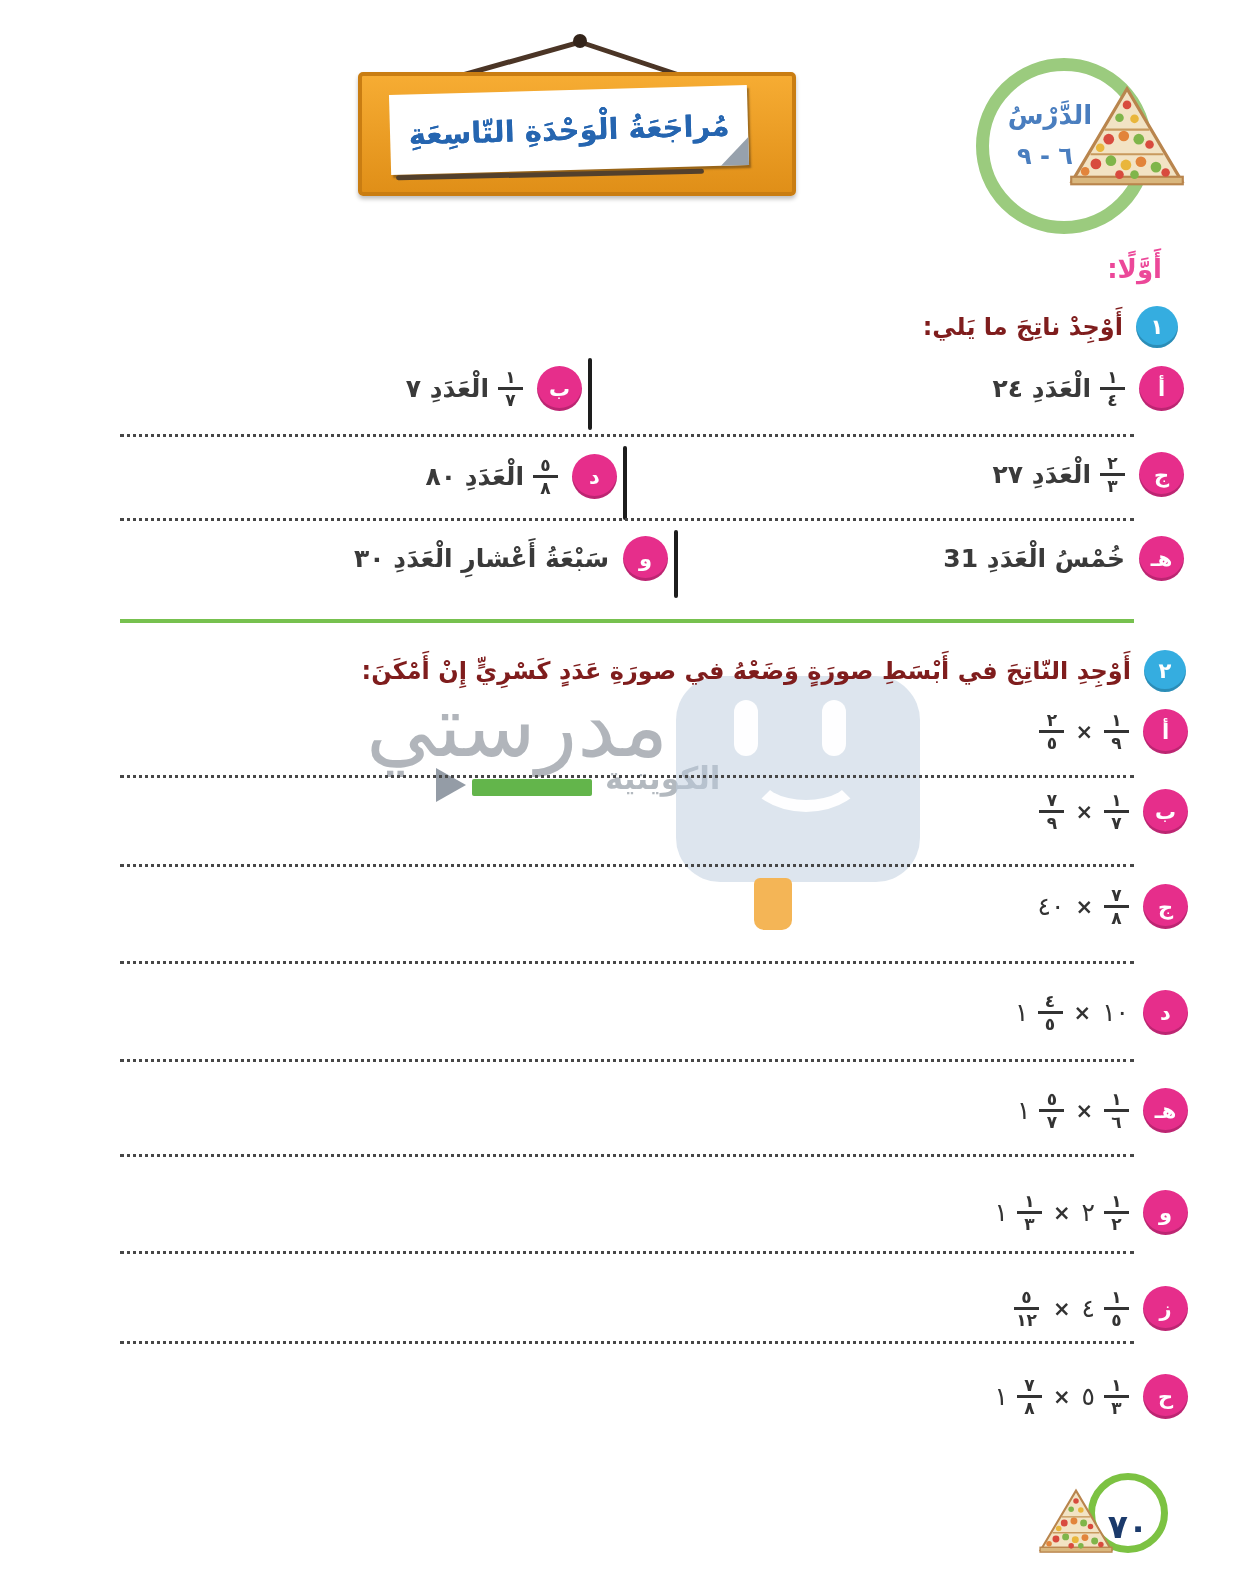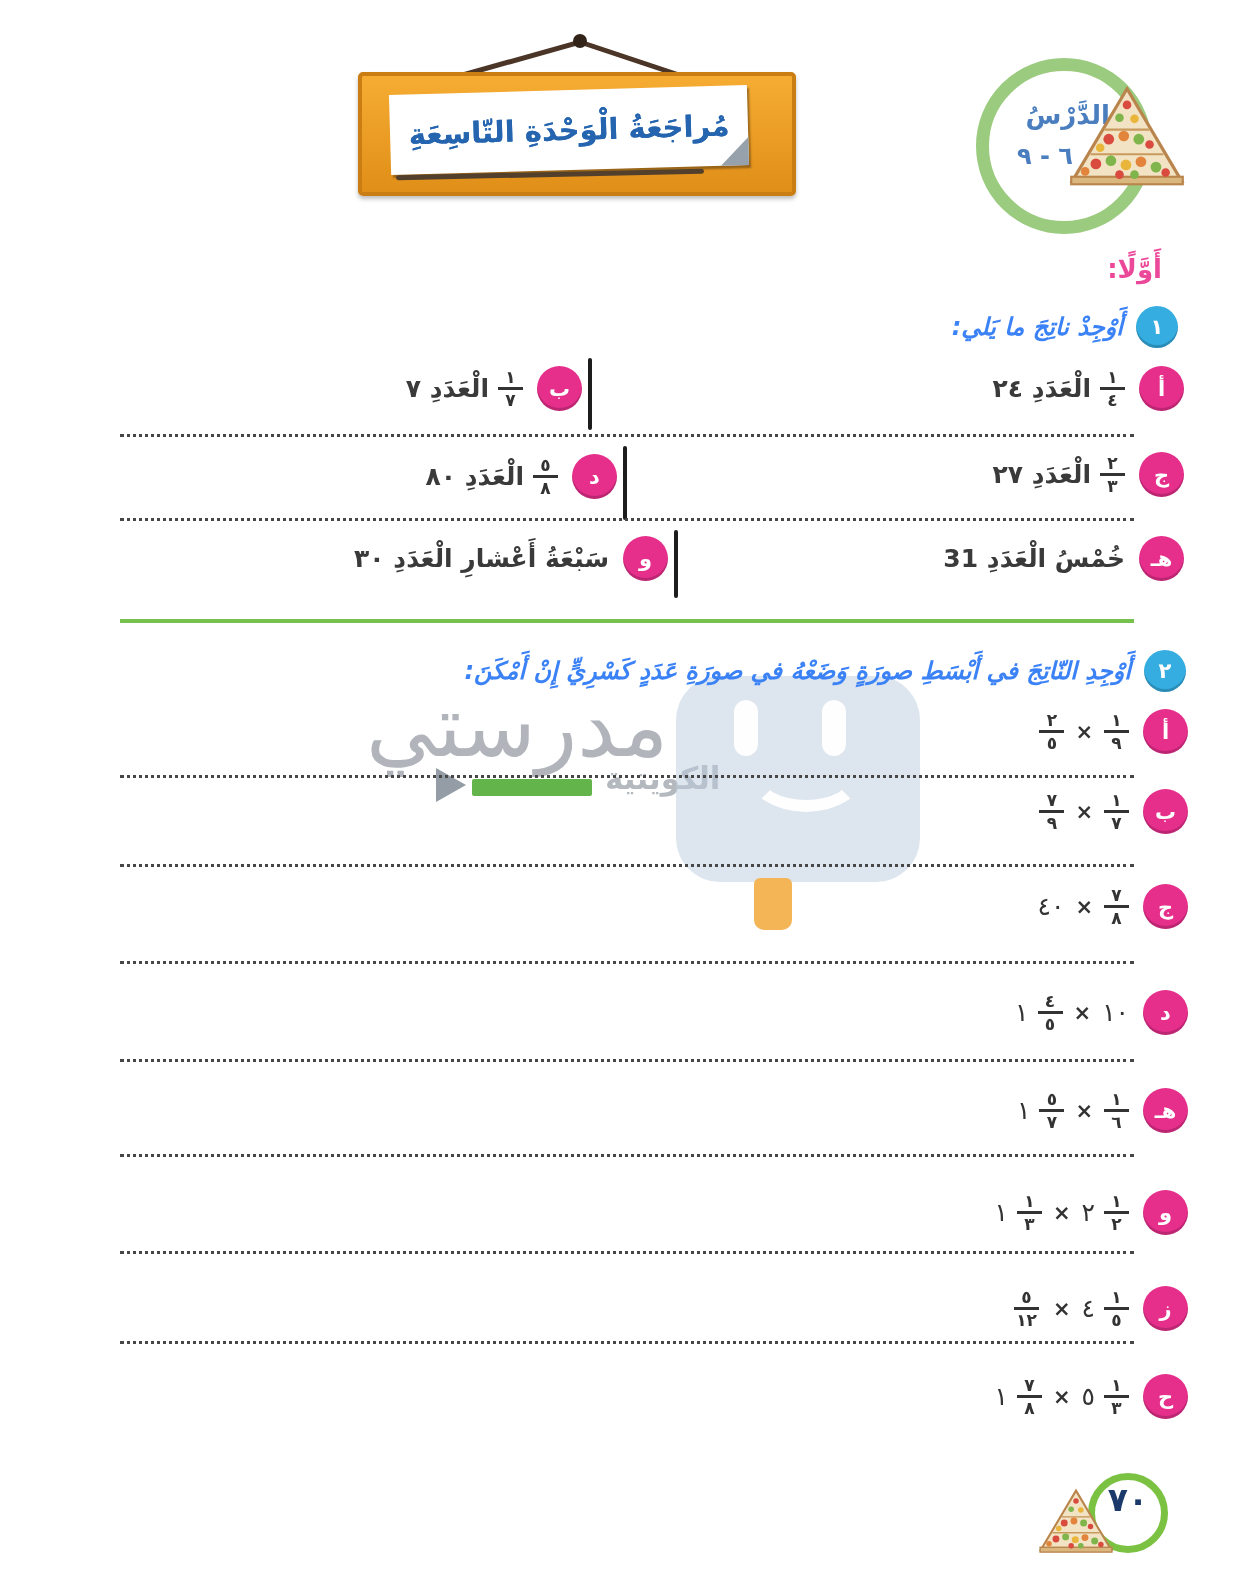--- a/index.html
+++ b/index.html
@@ -33,41 +33,41 @@
   .banner-title{
     font-size:29px;font-weight:bold;color:#2565B0;direction:rtl;white-space:nowrap;
     text-shadow:0 0 .4px #2565B0;
   }
 
   
   .badge-ring{
     position:absolute;left:976px;top:58px;width:150px;height:150px;
     border:13px solid #9BCB7E;border-radius:50%;background:#fff;
   }
-  .badge-label{position:absolute;left:990px;top:100px;width:120px;
+  .badge-label{position:absolute;left:990px;top:100px;width:120px;text-align:center;
     font-size:26px;font-weight:bold;color:#4A7EBF;direction:rtl;}
   .badge-range{position:absolute;left:990px;top:142px;width:110px;text-align:center;
     font-size:24px;font-weight:bold;color:#4A7EBF;direction:ltr;}
   .pyr-badge{position:absolute;left:1068px;top:80px;width:118px;height:112px;}
 
   
   .nc{width:42px;height:42px;border-radius:50%;background:#35ADE0;color:#fff;
     display:flex;align-items:center;justify-content:center;
     font-size:21px;font-weight:bold;flex:none;
     box-shadow:inset 0 -3px 0 rgba(0,0,0,.18);}
   .lc{width:45px;height:45px;border-radius:50%;background:#E62E8B;color:#fff;
     display:flex;align-items:center;justify-content:center;
     font-size:21px;font-weight:bold;flex:none;
     box-shadow:inset 0 -3px 0 rgba(0,0,0,.18);}
 
   
   .section-label{position:absolute;top:254px;right:74px;font-size:26px;font-weight:bold;
     direction:rtl;color:#ec4899;}
   .qhead{position:absolute;display:flex;align-items:center;gap:13px;direction:rtl;}
-  .qprompt{font-size:24px;font-weight:bold;color:#3b82f6;white-space:nowrap;font-style:italic;}
+  .qprompt{font-size:24px;font-weight:bold;color:#7f1d1d;white-space:nowrap;}
 
   .item{position:absolute;display:flex;align-items:center;gap:14px;direction:rtl;}
   .expr{display:flex;align-items:center;gap:9px;}
   .expr.ltr{direction:ltr;}
   .expr.rtl{direction:rtl;}
   .frac{display:inline-flex;flex-direction:column;align-items:center;
     font-weight:bold;font-size:17px;line-height:1.2;color:#333;}
   .frac .num{border-bottom:3px solid #333;padding:0 5px;min-width:15px;text-align:center;}
   .frac .den{padding:0 5px;text-align:center;}
   .int{font-size:25px;font-weight:normal;color:#333;}
@@ -95,21 +95,21 @@
   .pop-eye.e1{left:734px;top:700px;}
   .pop-eye.e2{left:822px;top:700px;}
   .pop-smile{left:748px;top:736px;width:92px;height:52px;border-radius:50%;
     border:12px solid transparent;border-bottom:12px solid rgba(255,255,255,.95);}
   .pop-stick{left:754px;top:878px;width:38px;height:52px;background:#F4B556;
     border-radius:6px 6px 10px 10px;}
 
   
   .page-circle{position:absolute;left:1088px;top:1473px;width:66px;height:66px;
     border:7px solid #7CC242;border-radius:50%;background:#fff;z-index:2;
-    display:flex;align-items:flex-start;justify-content:center;
+    display:flex;align-items:flex-end;justify-content:center;
     font-size:33px;font-weight:bold;color:#1B3A6B;}
   .pyr-footer{position:absolute;left:1038px;top:1486px;width:76px;height:70px;z-index:3;}
 
   .z2{z-index:2;}
 </style>
 </head>
 <body>
 
 <div class="page">
 

